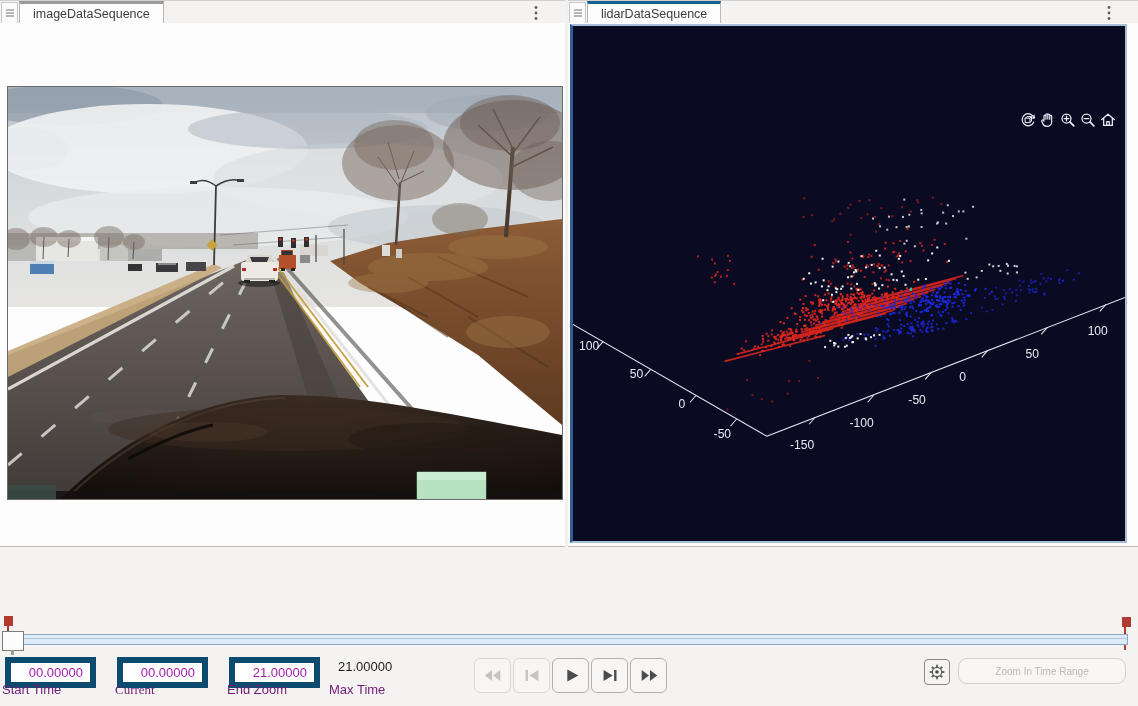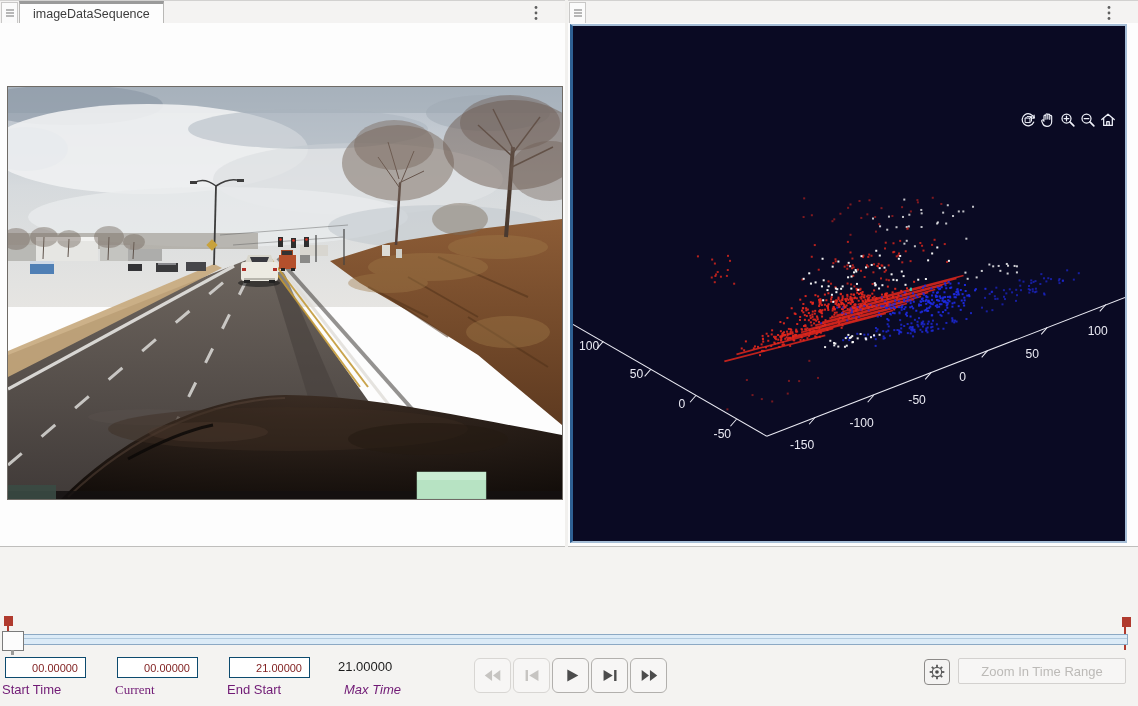--- a/index.html
+++ b/index.html
@@ -37,33 +37,33 @@
   .bottom{position:absolute;left:0;top:547px;width:1138px;height:159px;background:#f4f3f1;}
   .track{position:absolute;left:2px;top:87px;width:1124px;height:9px;background:#dcebf7;
          border:1px solid #8ca9c4;}
   .track-mid{position:absolute;left:0;right:0;top:3px;height:1px;background:#b0c9de;}
   .flag{position:absolute;width:9px;height:10px;background:#b03a2e;}
   .flag-stem{position:absolute;width:2px;background:#b03a2e;}
   .thumb{position:absolute;left:2px;top:84px;width:20px;height:18px;background:#fcfcfc;
          border:1px solid #7b7b7b;}
   .thumb-tail{position:absolute;left:11px;top:103px;width:3px;height:5px;background:#9a9a98;}
 
-  .tfield{position:absolute;top:110px;width:72px;height:19px;border:1px solid #0c4a6e;
-          background:#fff;font-family:"Liberation Sans",sans-serif;font-size:11px;color:#7f1d1d;
+  .tfield{position:absolute;top:110px;width:72px;height:19px;border:6px solid #0c4a6e;
+          background:#fff;font-family:"Liberation Sans",sans-serif;font-size:13px;color:#a21caf;
           text-align:right;padding:0 7px 0 0;box-sizing:content-box;}
   .tstatic{position:absolute;top:112px;font-size:13px;color:#1c1c1c;}
   .tlabel{position:absolute;top:135px;font-size:13px;color:#701a75;}
 
   .pbtn{position:absolute;top:111px;width:37px;height:35px;border:1px solid #b2b0ad;border-radius:6px;
         background:#f7f6f5;color:#4c4c4c;display:flex;align-items:center;justify-content:center;padding:0;}
   .pbtn.disabled{color:#c6c4c1;border-color:#d8d6d3;}
   .sbtn{position:absolute;left:924px;top:112px;width:26px;height:26px;border:1px solid #8c8a88;
         border-radius:4px;background:#f4f3f2;display:flex;align-items:center;justify-content:center;padding:0;}
   .zbtn{position:absolute;left:958px;top:111px;width:168px;height:26px;border:1px solid #d3d1cf;
-        border-radius:2px;background:#f7f6f5;color:#bcbab7;font-size:13px;font-family:"Liberation Sans",sans-serif;}
+        border-radius:9px;background:#f7f6f5;color:#bcbab7;font-size:10px;font-family:"Liberation Sans",sans-serif;}
 </style>
 </head>
 <body>
 
 <svg width="0" height="0" style="position:absolute" aria-hidden="true">
   <defs>
     <g id="i-pan" fill="none" stroke="currentColor" stroke-width="1.4" stroke-linecap="round" stroke-linejoin="round">
       <path d="M7.2 12 V7.2 a1.15 1.15 0 0 1 2.3 0 V11 M9.5 10.8 V5.6 a1.15 1.15 0 0 1 2.3 0 V10.8 M11.8 10.8 V6 a1.15 1.15 0 0 1 2.3 0 V11.2 M14.1 11.2 V7.6 a1.15 1.15 0 0 1 2.3 0 V14 a5.6 5.6 0 0 1 -5.6 5.6 c-2.6 0 -4.3 -1.3 -5.2 -3.4 L4.4 13.3 a1.25 1.25 0 0 1 2.2 -1 l.6 1.2"></path>
     </g>
     <g id="i-zin" fill="none" stroke="currentColor" stroke-width="1.5" stroke-linecap="round">
@@ -340,20 +340,23 @@
       </div>
     </div>
   </div>
 
   <div class="panel panel-right">
     <div class="tabbar">
       <div class="gripbox">
         <svg width="12" height="12">
             <use href="#i-grip"></use>
           </svg>
+      </div>
+      <div class="tab active">
+        <span>lidarDataSequence</span>
       </div>
       <div class="kebab">
         <svg width="4" height="16">
             <use href="#i-kebab"></use>
           </svg>
       </div>
     </div>
     <div class="content">
       <div class="lidar-frame">
         <div class="lidar-plot">
@@ -1405,22 +1408,22 @@
     <div class="thumb"></div>
     <div class="thumb-tail"></div>
 
     <input class="tfield" style="left: 5px;" value="00.00000">
     <input class="tfield" style="left: 117px;" value="00.00000">
     <input class="tfield" style="left: 229px;" value="21.00000">
     <span class="tstatic" style="left:338px;">21.00000</span>
 
     <span class="tlabel" style="left:2px;">Start Time</span>
     <span class="tlabel" style="left:115px;font-family:Liberation Serif, serif;">Current</span>
-    <span class="tlabel" style="left:227px;">End Start</span>
-    <span class="tlabel" style="left:344px;font-style:italic;">Max Time</span>
+    <span class="tlabel" style="left:227px;">End Zoom</span>
+    <span class="tlabel" style="left:329px;">Max Time</span>
 
     <button class="pbtn disabled" style="left:474px;">
       <svg viewBox="0 0 24 16" width="22" height="15" fill="currentColor">
         <polygon points="11,2 11,14 3,8"></polygon>
           <polygon points="20,2 20,14 12,8"></polygon>
         </svg>
     </button>
     <button class="pbtn disabled" style="left:513px;">
       <svg viewBox="0 0 24 16" width="22" height="15" fill="currentColor">
         <rect x="5" y="2" width="2.6" height="12"></rect>

